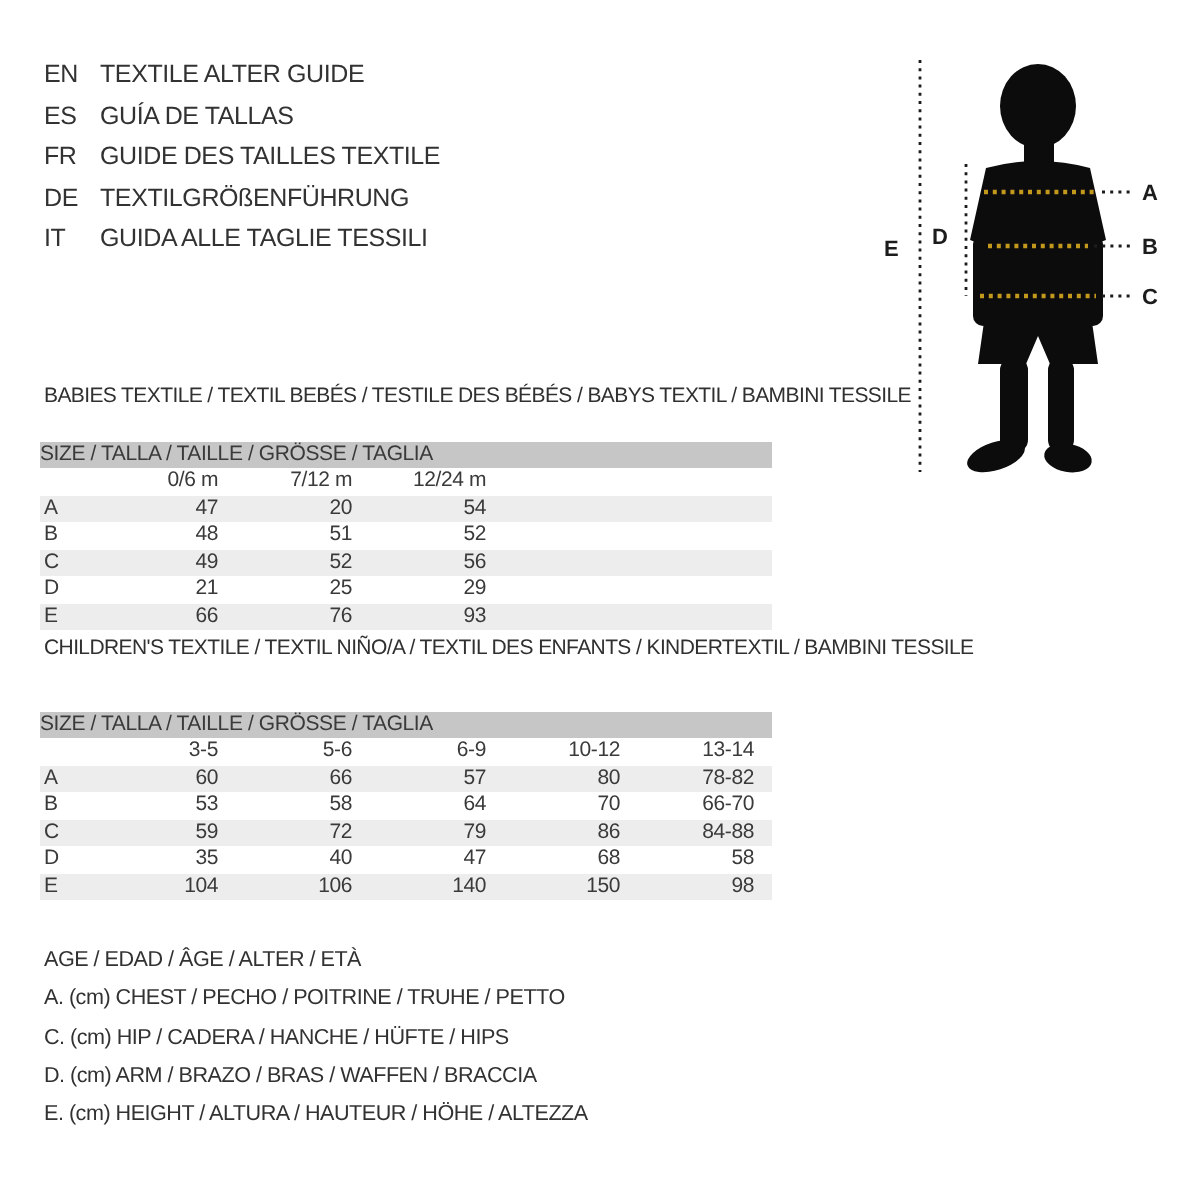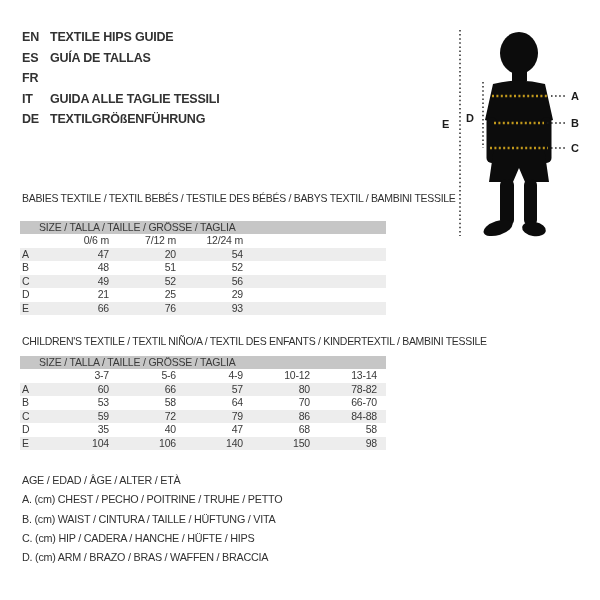--- a/index.html
+++ b/index.html
@@ -4,68 +4,69 @@
 <style>
   html,body { margin:0; padding:0; }
   body {
     width:600px; height:600px; background:#ffffff; position:relative;
     font-family:"Liberation Sans", sans-serif; color:#333333; overflow:hidden;
   }
   .abs { position:absolute; }
 
   
   .lang-list { left:22px; top:27px; }
-  .lang-row { display:flex; height:20.5px; line-height:20.5px; font-size:12.5px; letter-spacing:-0.2px; color:#323232;font-weight:bold; }
+  .lang-row { display:flex; height:20.5px; line-height:20.5px; font-size:12.5px; letter-spacing:-0.2px; color:#323232; }
   .lang-code { width:28px; }
 
   
   .figure-wrap { left:438px; top:25px; width:160px; height:215px; }
   svg text { font-family:"Liberation Sans", sans-serif; font-size:11px; font-weight:bold; fill:#1c1c1c; }
 
   
   .section-title { left:22px; font-size:10.5px; letter-spacing:-0.3px; color:#303030; white-space:nowrap; }
   .babies-title { top:192px; }
-  .children-title { top:335px;text-align:right; }
+  .children-title { top:318px;text-align:right; }
 
   
   .size-table { left:20px; width:366px; font-size:10.5px; color:#3a3a3a; letter-spacing:-0.2px; }
   .babies-table { top:221px; }
   .children-table { top:356px; }
-  .t-size-head { background:#c6c6c6; height:13px; line-height:13px; padding-left:19px; white-space:nowrap; }
+  .t-size-head { background:#c6c6c6; height:13px; line-height:13px; padding-left:0; white-space:nowrap; }
   .t-row { display:flex; height:13.5px; line-height:13.5px; }
   .t-row.alt { background:#ededed; }
   .cell-label { width:20px; padding-left:2px; text-align:left; }
   .cell { width:67px; text-align:right; }
 
   
   .legend { left:22px; top:471px; font-size:10.8px; letter-spacing:-0.25px; color:#323232; }
   .legend-line { height:19.3px; line-height:19.3px; white-space:nowrap; }
 </style>
 </head>
 <body>
 
 <div class="abs lang-list">
   <div class="lang-row">
     <span class="lang-code">EN</span>
-    <span class="lang-title">TEXTILE HIPS GUIDE</span>
+    <span class="lang-title">TEXTILE ALTER GUIDE</span>
   </div>
   <div class="lang-row">
     <span class="lang-code">ES</span>
     <span class="lang-title">GUÍA DE TALLAS</span>
   </div>
   <div class="lang-row">
     <span class="lang-code">FR</span>
+    <span class="lang-title">GUIDE DES TAILLES TEXTILE</span>
+  </div>
+  <div class="lang-row">
+    <span class="lang-code">DE</span>
+    <span class="lang-title">TEXTILGRÖßENFÜHRUNG</span>
   </div>
   <div class="lang-row">
     <span class="lang-code">IT</span>
     <span class="lang-title">GUIDA ALLE TAGLIE TESSILI</span>
-  </div>
-  <div class="lang-row">
-    <span class="lang-code">DE</span>
-    <span class="lang-title">TEXTILGRÖßENFÜHRUNG</span>
   </div>
 </div>
 
 <div class="abs figure-wrap">
   <svg width="160" height="215" viewBox="0 0 160 215">
 
     <line x1="22" y1="5" x2="22" y2="211" stroke="#1c1c1c" stroke-width="1.4" stroke-dasharray="1.5 2.6"></line>
     <text x="4" y="103">E</text>
 
     <line x1="45" y1="57" x2="45" y2="123" stroke="#1c1c1c" stroke-width="1.4" stroke-dasharray="1.5 2.6"></line>
@@ -139,23 +140,23 @@
     <span class="cell">93</span>
   </div>
 </div>
 
 <div class="abs section-title children-title">CHILDREN'S TEXTILE / TEXTIL NIÑO/A / TEXTIL DES ENFANTS / KINDERTEXTIL / BAMBINI TESSILE</div>
 
 <div class="abs size-table children-table">
   <div class="t-size-head">SIZE / TALLA / TAILLE / GRÖSSE / TAGLIA</div>
   <div class="t-row">
     <span class="cell-label"></span>
-    <span class="cell">3-7</span>
+    <span class="cell">3-5</span>
     <span class="cell">5-6</span>
-    <span class="cell">4-9</span>
+    <span class="cell">6-9</span>
     <span class="cell">10-12</span>
     <span class="cell">13-14</span>
   </div>
   <div class="t-row alt">
     <span class="cell-label">A</span>
     <span class="cell">60</span>
     <span class="cell">66</span>
     <span class="cell">57</span>
     <span class="cell">80</span>
     <span class="cell">78-82</span>
@@ -190,16 +191,16 @@
     <span class="cell">106</span>
     <span class="cell">140</span>
     <span class="cell">150</span>
     <span class="cell">98</span>
   </div>
 </div>
 
 <div class="abs legend">
   <div class="legend-line">AGE / EDAD / ÂGE / ALTER / ETÀ</div>
   <div class="legend-line">A. (cm) CHEST / PECHO / POITRINE / TRUHE / PETTO</div>
-  <div class="legend-line">B. (cm) WAIST / CINTURA / TAILLE / HÜFTUNG / VITA</div>
   <div class="legend-line">C. (cm) HIP / CADERA / HANCHE / HÜFTE / HIPS</div>
   <div class="legend-line">D. (cm) ARM / BRAZO / BRAS / WAFFEN / BRACCIA</div>
+  <div class="legend-line">E. (cm) HEIGHT / ALTURA / HAUTEUR / HÖHE / ALTEZZA</div>
 </div>
 
 </body></html>

